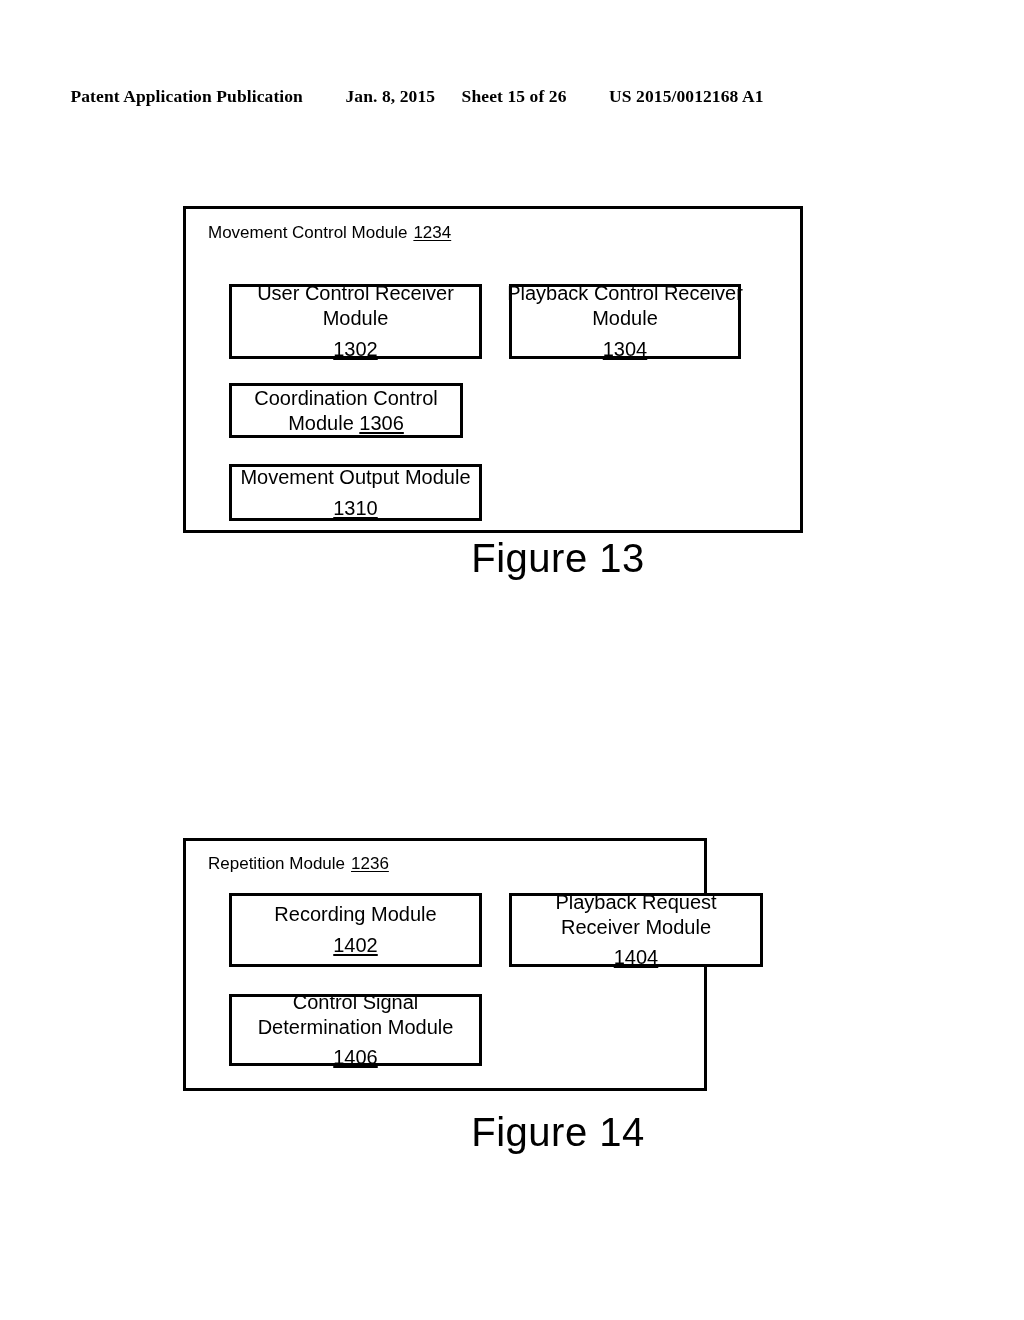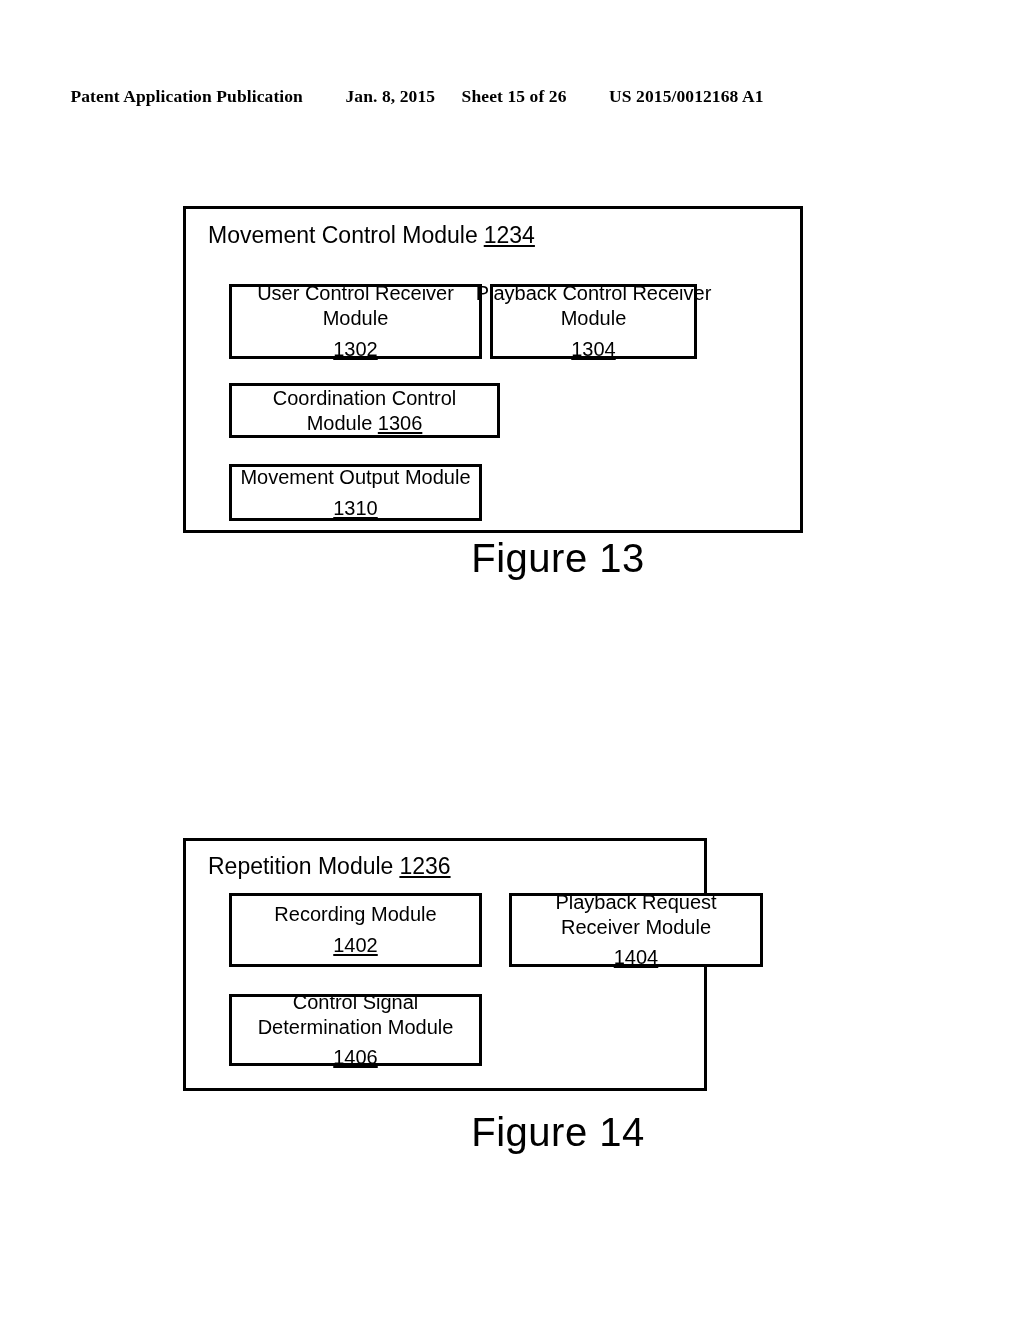--- a/index.html
+++ b/index.html
@@ -38,21 +38,21 @@
     position: absolute;
     border: 3px solid #000000;
     box-sizing: border-box;
     background: #ffffff;
   }
   #figure-13-outer { left: 183px; top: 206px;  width: 620px; height: 327px; }
   #figure-14-outer { left: 183px; top: 838px;  width: 524px; height: 253px; }
 
   .module-heading {
     position: absolute;
-    font-size: 23px;
+    font-size: 17px;
     white-space: nowrap;
     line-height: 1;
   }
   #figure-13-heading { left: 22px; top: 15px; }
   #figure-14-heading { left: 22px; top: 14px; }
 
   .module-heading .ref-num {
     text-decoration: underline;
     text-underline-offset: 2px;
     margin-left: 6px;
@@ -79,22 +79,22 @@
     margin-top: 6px;
   }
   .module-box .inline-ref {
     text-decoration: underline;
     text-underline-offset: 2px;
   }
   .module-box .box-line { white-space: nowrap; }
 
   
   #box-1302 { left: 43px;  top: 75px;  width: 253px; height: 75px; }
-  #box-1304 { left: 304px; top: 75px;  width: 207px; height: 75px; }
-  #box-1306 { left: 43px;  top: 174px; width: 271px; height: 55px; }
+  #box-1304 { left: 323px; top: 75px;  width: 232px; height: 75px; }
+  #box-1306 { left: 43px;  top: 174px; width: 234px; height: 55px; }
   #box-1308 { left: 323px; top: 174px; width: 254px; height: 55px; }
   #box-1310 { left: 43px;  top: 255px; width: 253px; height: 57px; }
 
   
   #box-1402 { left: 43px;  top: 52px;  width: 253px; height: 74px; }
   #box-1404 { left: 323px; top: 52px;  width: 254px; height: 74px; }
   #box-1406 { left: 43px;  top: 153px; width: 253px; height: 72px; text-align: center; }
 
   
   .figure-caption {

